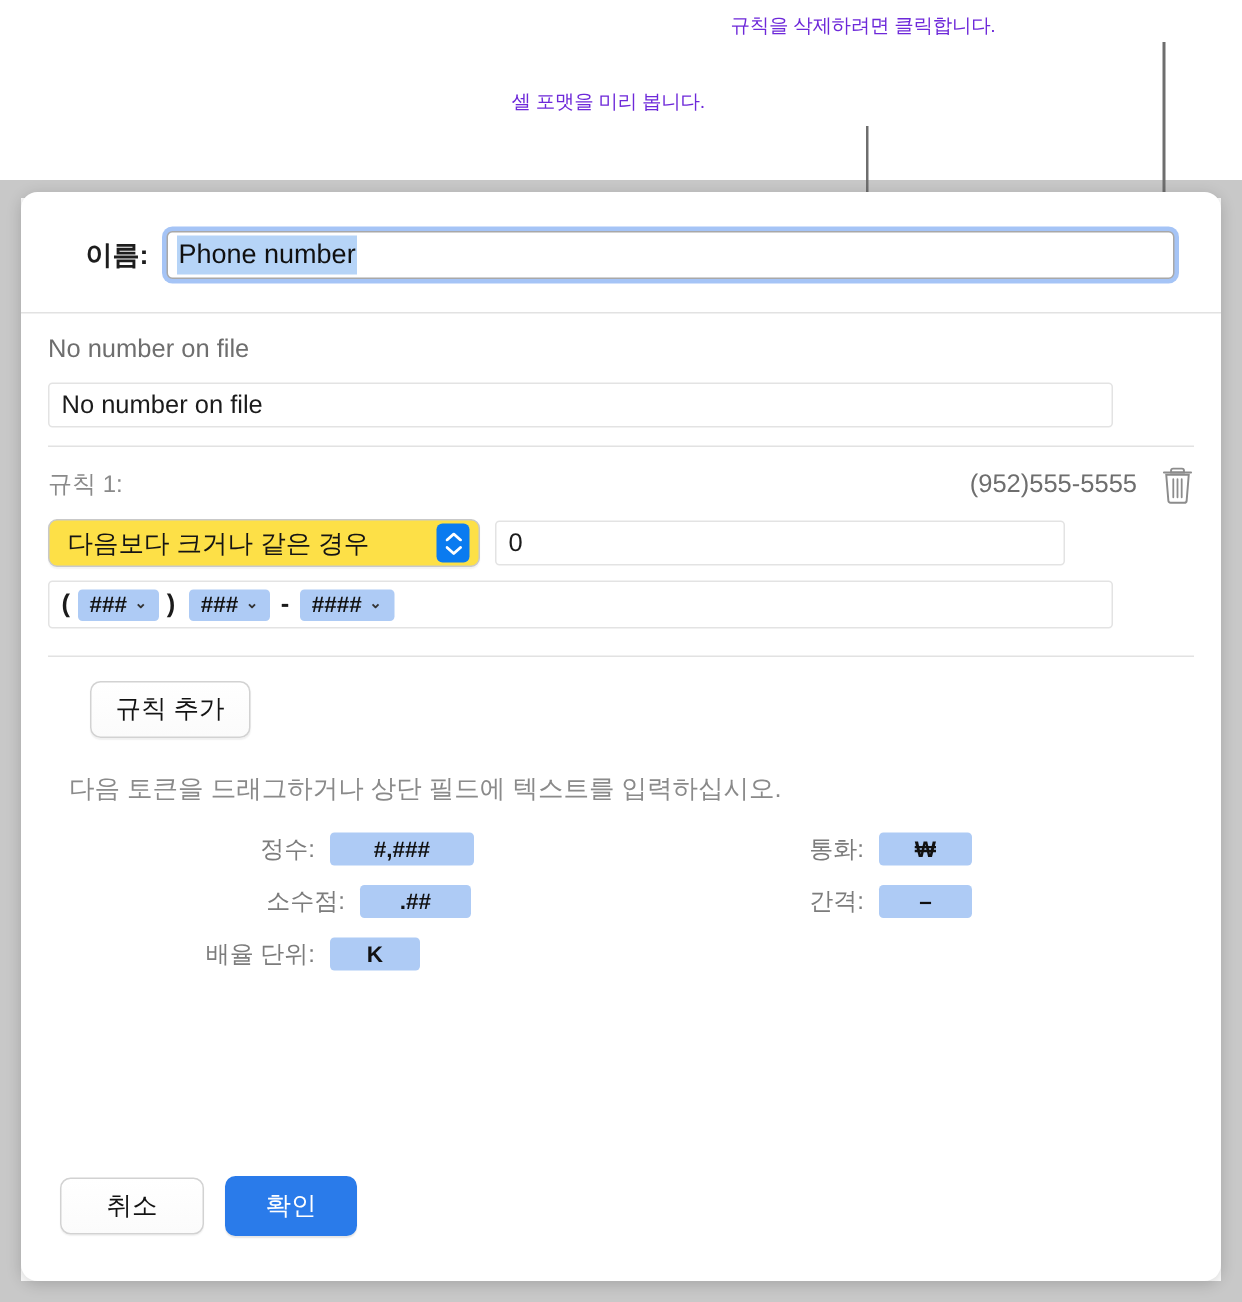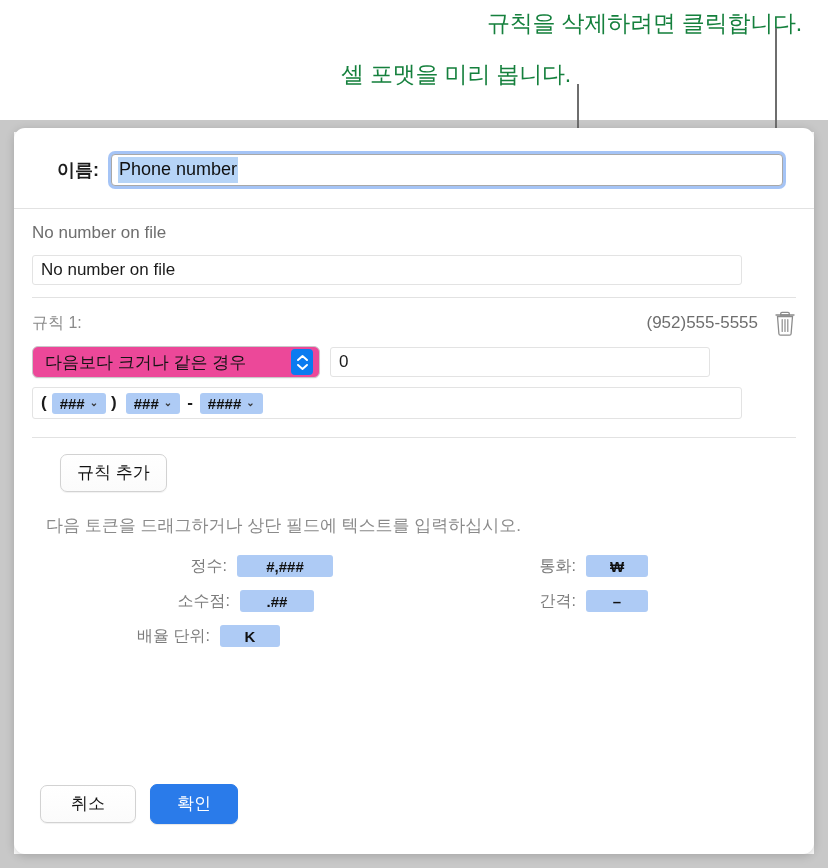--- a/index.html
+++ b/index.html
@@ -7,22 +7,22 @@
     width: 828px; height: 868px;
     background: #ffffff;
     font-family: "Liberation Sans", sans-serif;
     -webkit-font-smoothing: antialiased;
   }
   #root { position: relative; width: 828px; height: 868px; overflow: hidden; background: #ffffff; }
 
   
   .callout-text {
     position: absolute;
-    font-size: 23px;
-    color: #15803d;
+    font-size: 13px;
+    color: #6d28d9;
     white-space: nowrap;
     letter-spacing: -0.2px;
   }
   .callout-line {
     position: absolute;
     background: #6e6e6e;
   }
   .vline { width: 2px; }
   .elbow {
     position: absolute;
@@ -103,21 +103,21 @@
     transform: translateY(-50%);
     width: 12px; height: 18px;
     display: flex; flex-direction: column;
     justify-content: space-between; align-items: center;
   }
 
   
   .popup-active {
     position: relative;
     height: 32px;
-    background: #ec4899;
+    background: #fde047;
     border: 1px solid #c9c9c9;
     border-radius: 6px;
     display: flex;
     align-items: center;
     padding: 0 44px 0 12px;
     box-shadow: 0 1px 1px rgba(0,0,0,0.05);
   }
   .popup-active .val { font-size: 17px; color: #141414; white-space: nowrap; }
   .chev-blue {
     position: absolute; right: 6px; top: 50%;
@@ -305,21 +305,21 @@
     <div class="divider-inset" style="margin-top:6px;"></div>
 
     <div style="padding:16px 0 0 46px;">
       <button class="btn">규칙 추가</button>
     </div>
 
     <div class="hint" style="padding:22px 0 0 32px;">다음 토큰을 드래그하거나 상단 필드에 텍스트를 입력하십시오.</div>
 
     <div style="position:relative; margin-top:18px; height:110px;">
 
-      <div class="row" style="position:absolute; left:17px; top:0; width:340px; align-items:center;">
+      <div class="row" style="position:absolute; left:0; top:0; width:340px; align-items:center;">
         <div class="tok-label" style="width:196px; margin-right:10px;">정수:</div>
         <span class="token" style="min-width:96px; height:22px;">#,###</span>
       </div>
       <div class="row" style="position:absolute; left:0; top:35px; width:340px; align-items:center;margin-left:20px;">
         <div class="tok-label" style="width:196px; margin-right:10px;">소수점:</div>
         <span class="token" style="min-width:74px; height:22px;">.##</span>
       </div>
       <div class="row" style="position:absolute; left:0; top:70px; width:340px; align-items:center;">
         <div class="tok-label" style="width:196px; margin-right:10px;">배율 단위:</div>
         <span class="token" style="min-width:60px; height:22px;">K</span>

